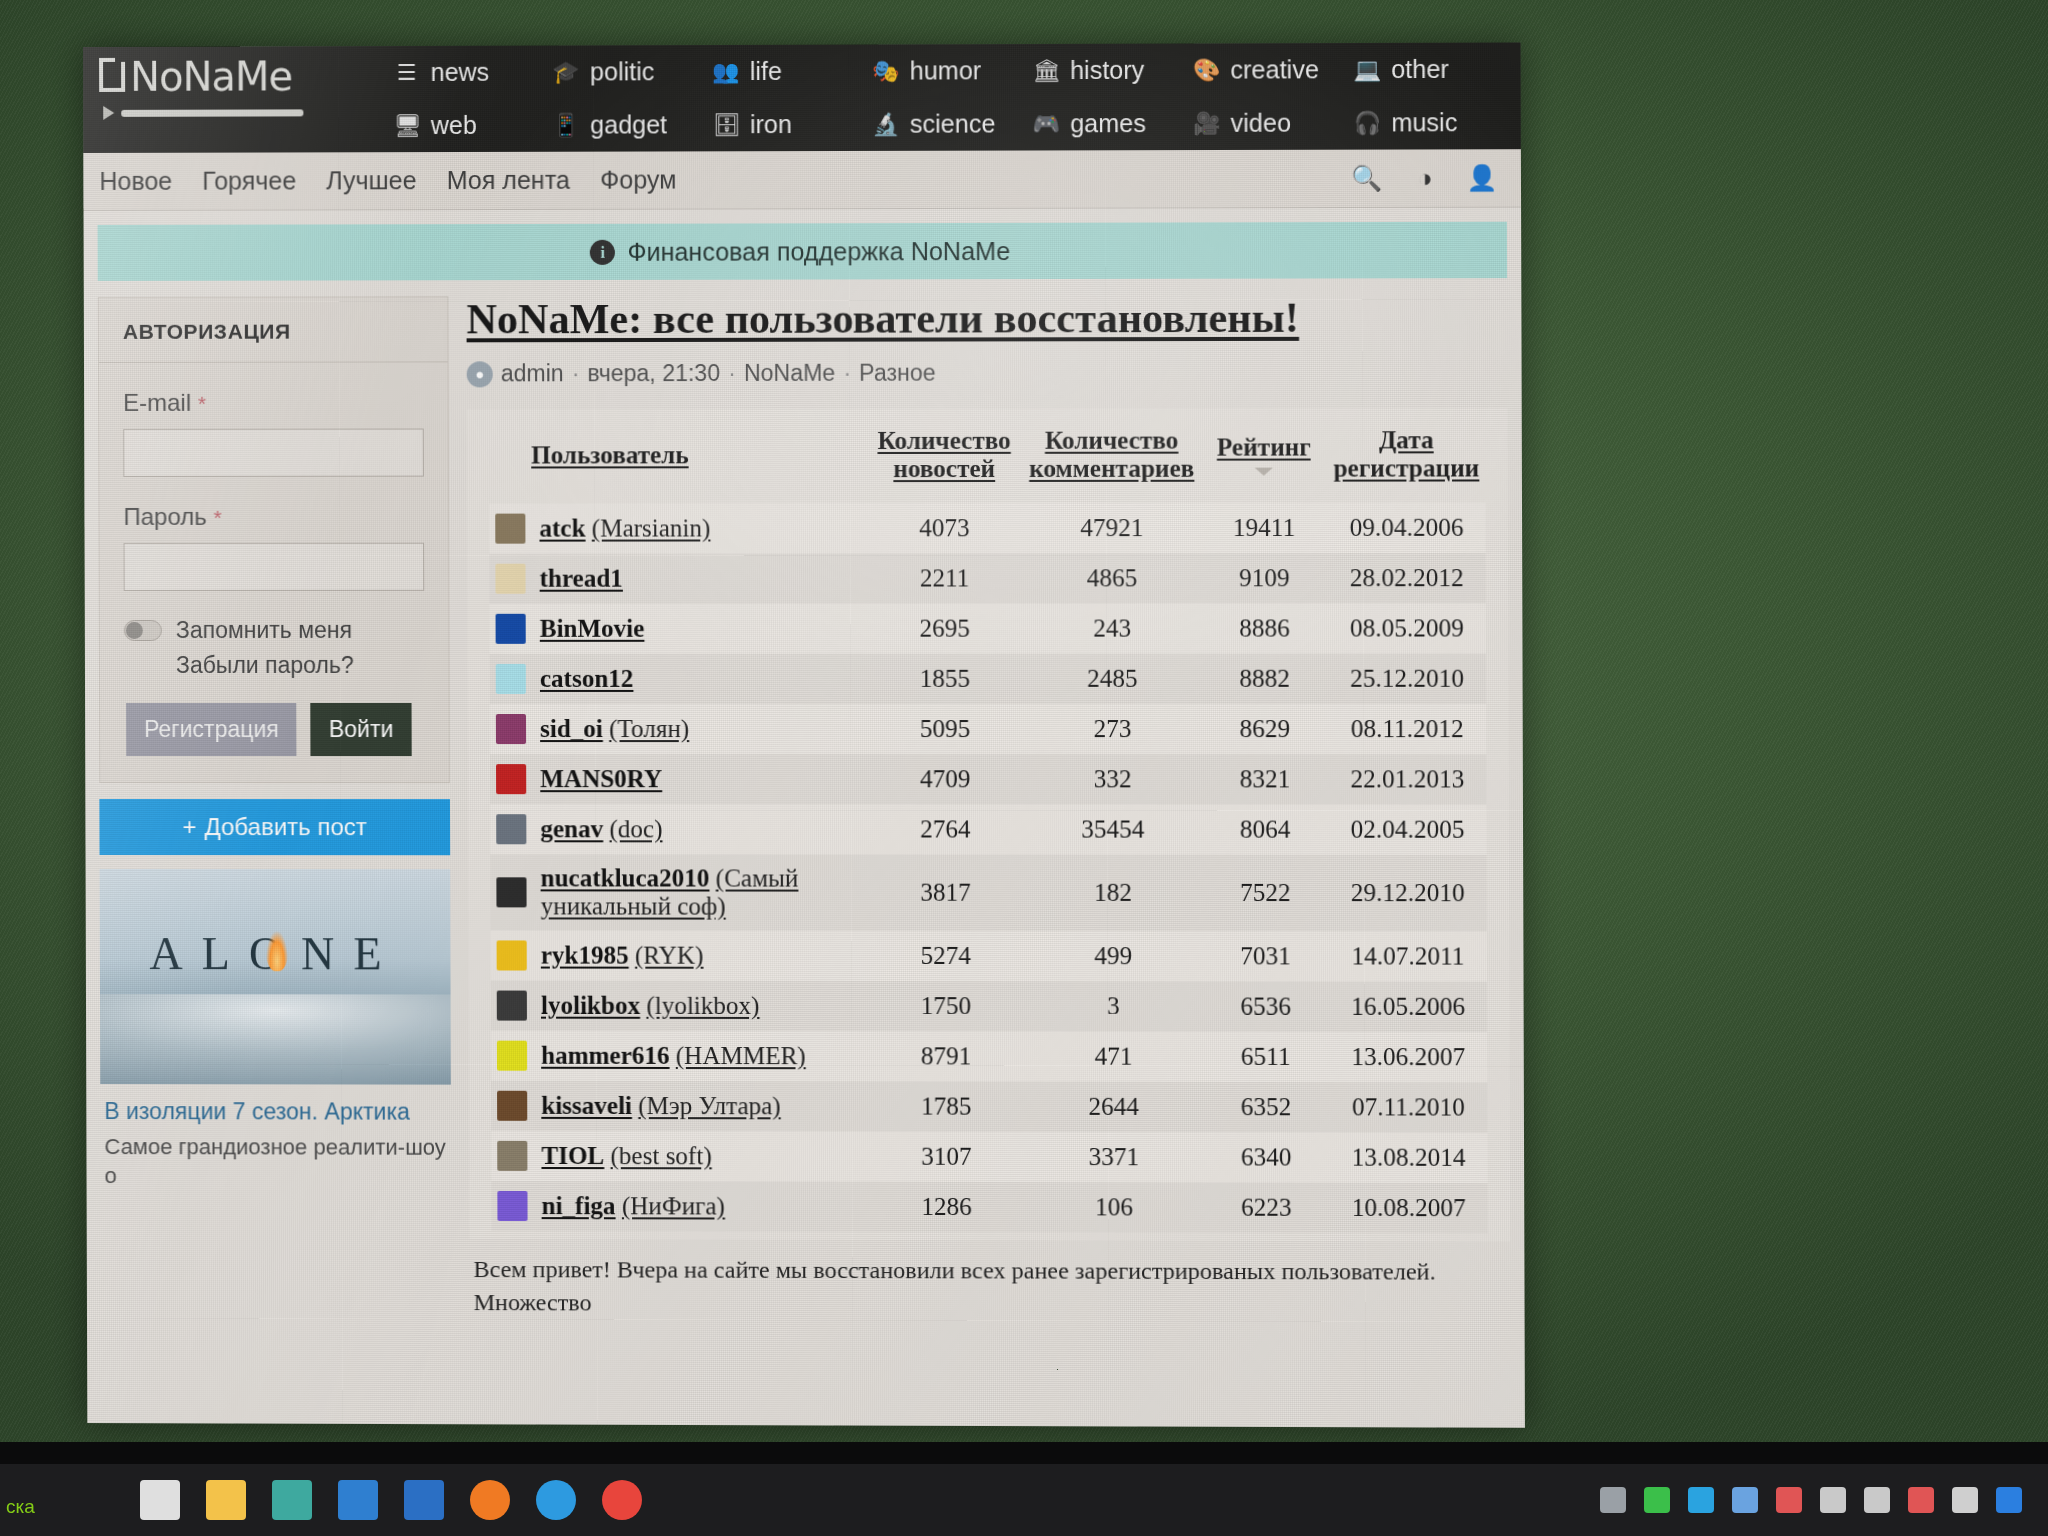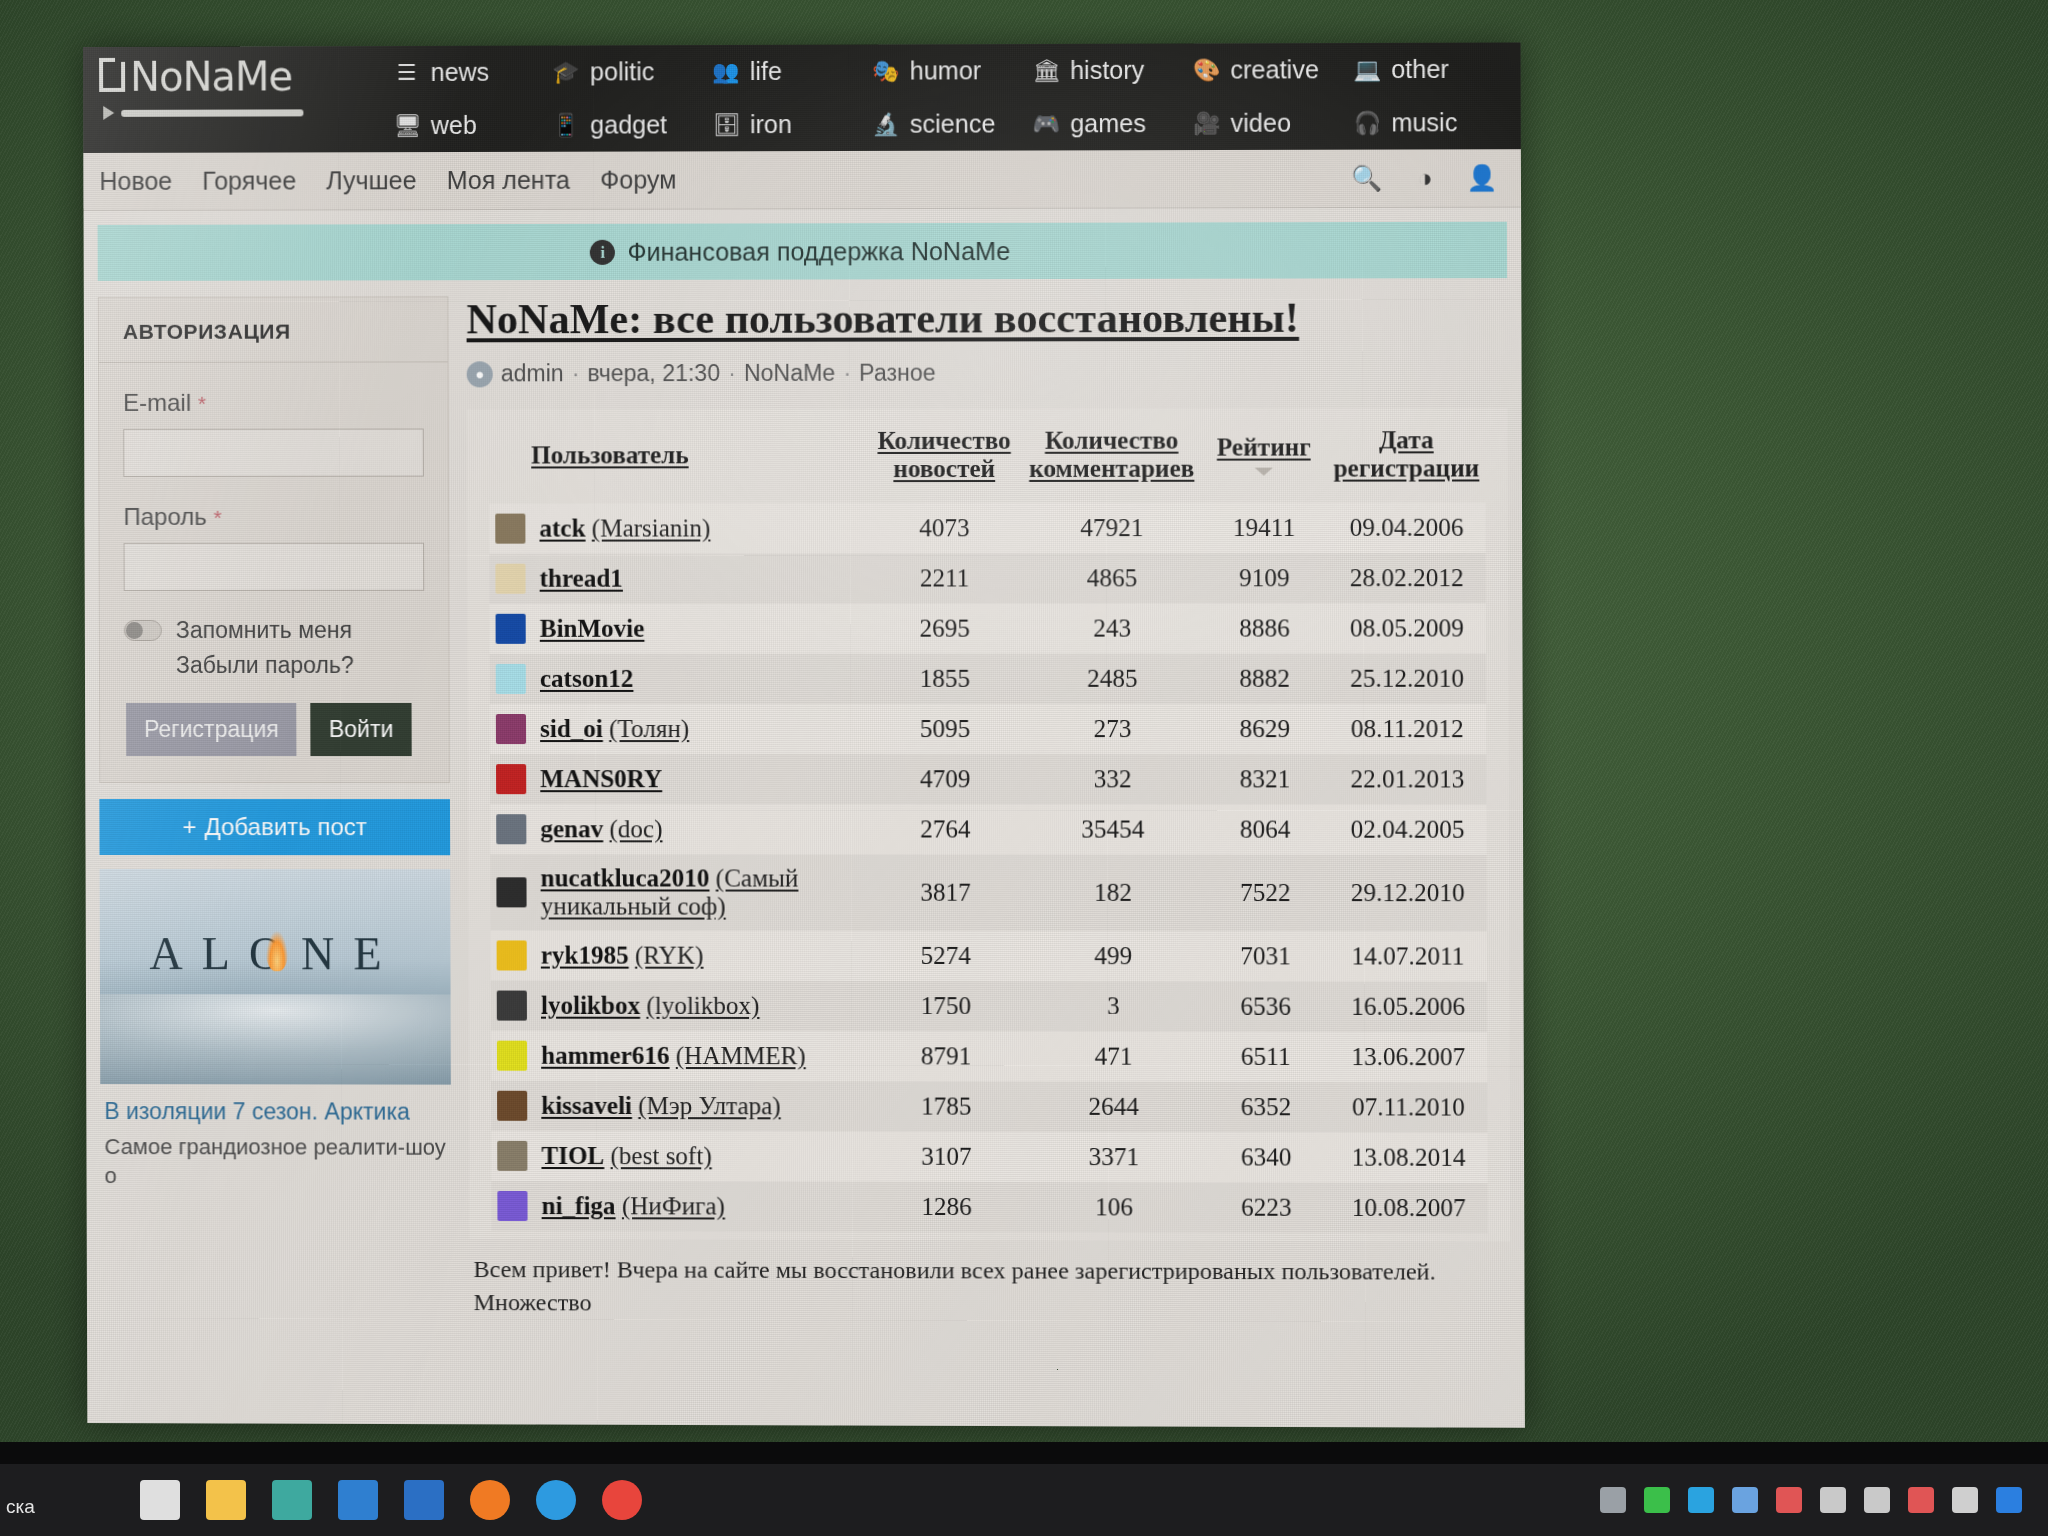--- a/index.html
+++ b/index.html
@@ -259,21 +259,21 @@
   .taskbar {
     position: absolute; left: 0; right: 0; bottom: 0; height: 72px;
     background: #1d1d1f;
     display: flex; align-items: center;
     z-index: 70;
   }
   .tb-left { display: flex; align-items: center; gap: 26px; padding-left: 140px; }
   .tb-ico { width: 40px; height: 40px; border-radius: 4px; }
   .tb-right { margin-left: auto; display: flex; align-items: center; gap: 18px; padding-right: 26px; }
   .tb-sm { width: 26px; height: 26px; border-radius: 4px; }
-  .tb-search-label { position:absolute; left: 0; bottom: 18px; font-size: 19px; color: #e5e5e5; }
+  .tb-search-label { position:absolute; left: 0; bottom: 18px; font-size: 19px; color: #84cc16; }
   .tb-strip {
     position:absolute; left:0; right:0; bottom:72px; height: 22px;
     background: #0b0b0c; z-index: 69;
   }
 </style>
 </head>
 <body>
 
 <div id="desk"></div>
 

